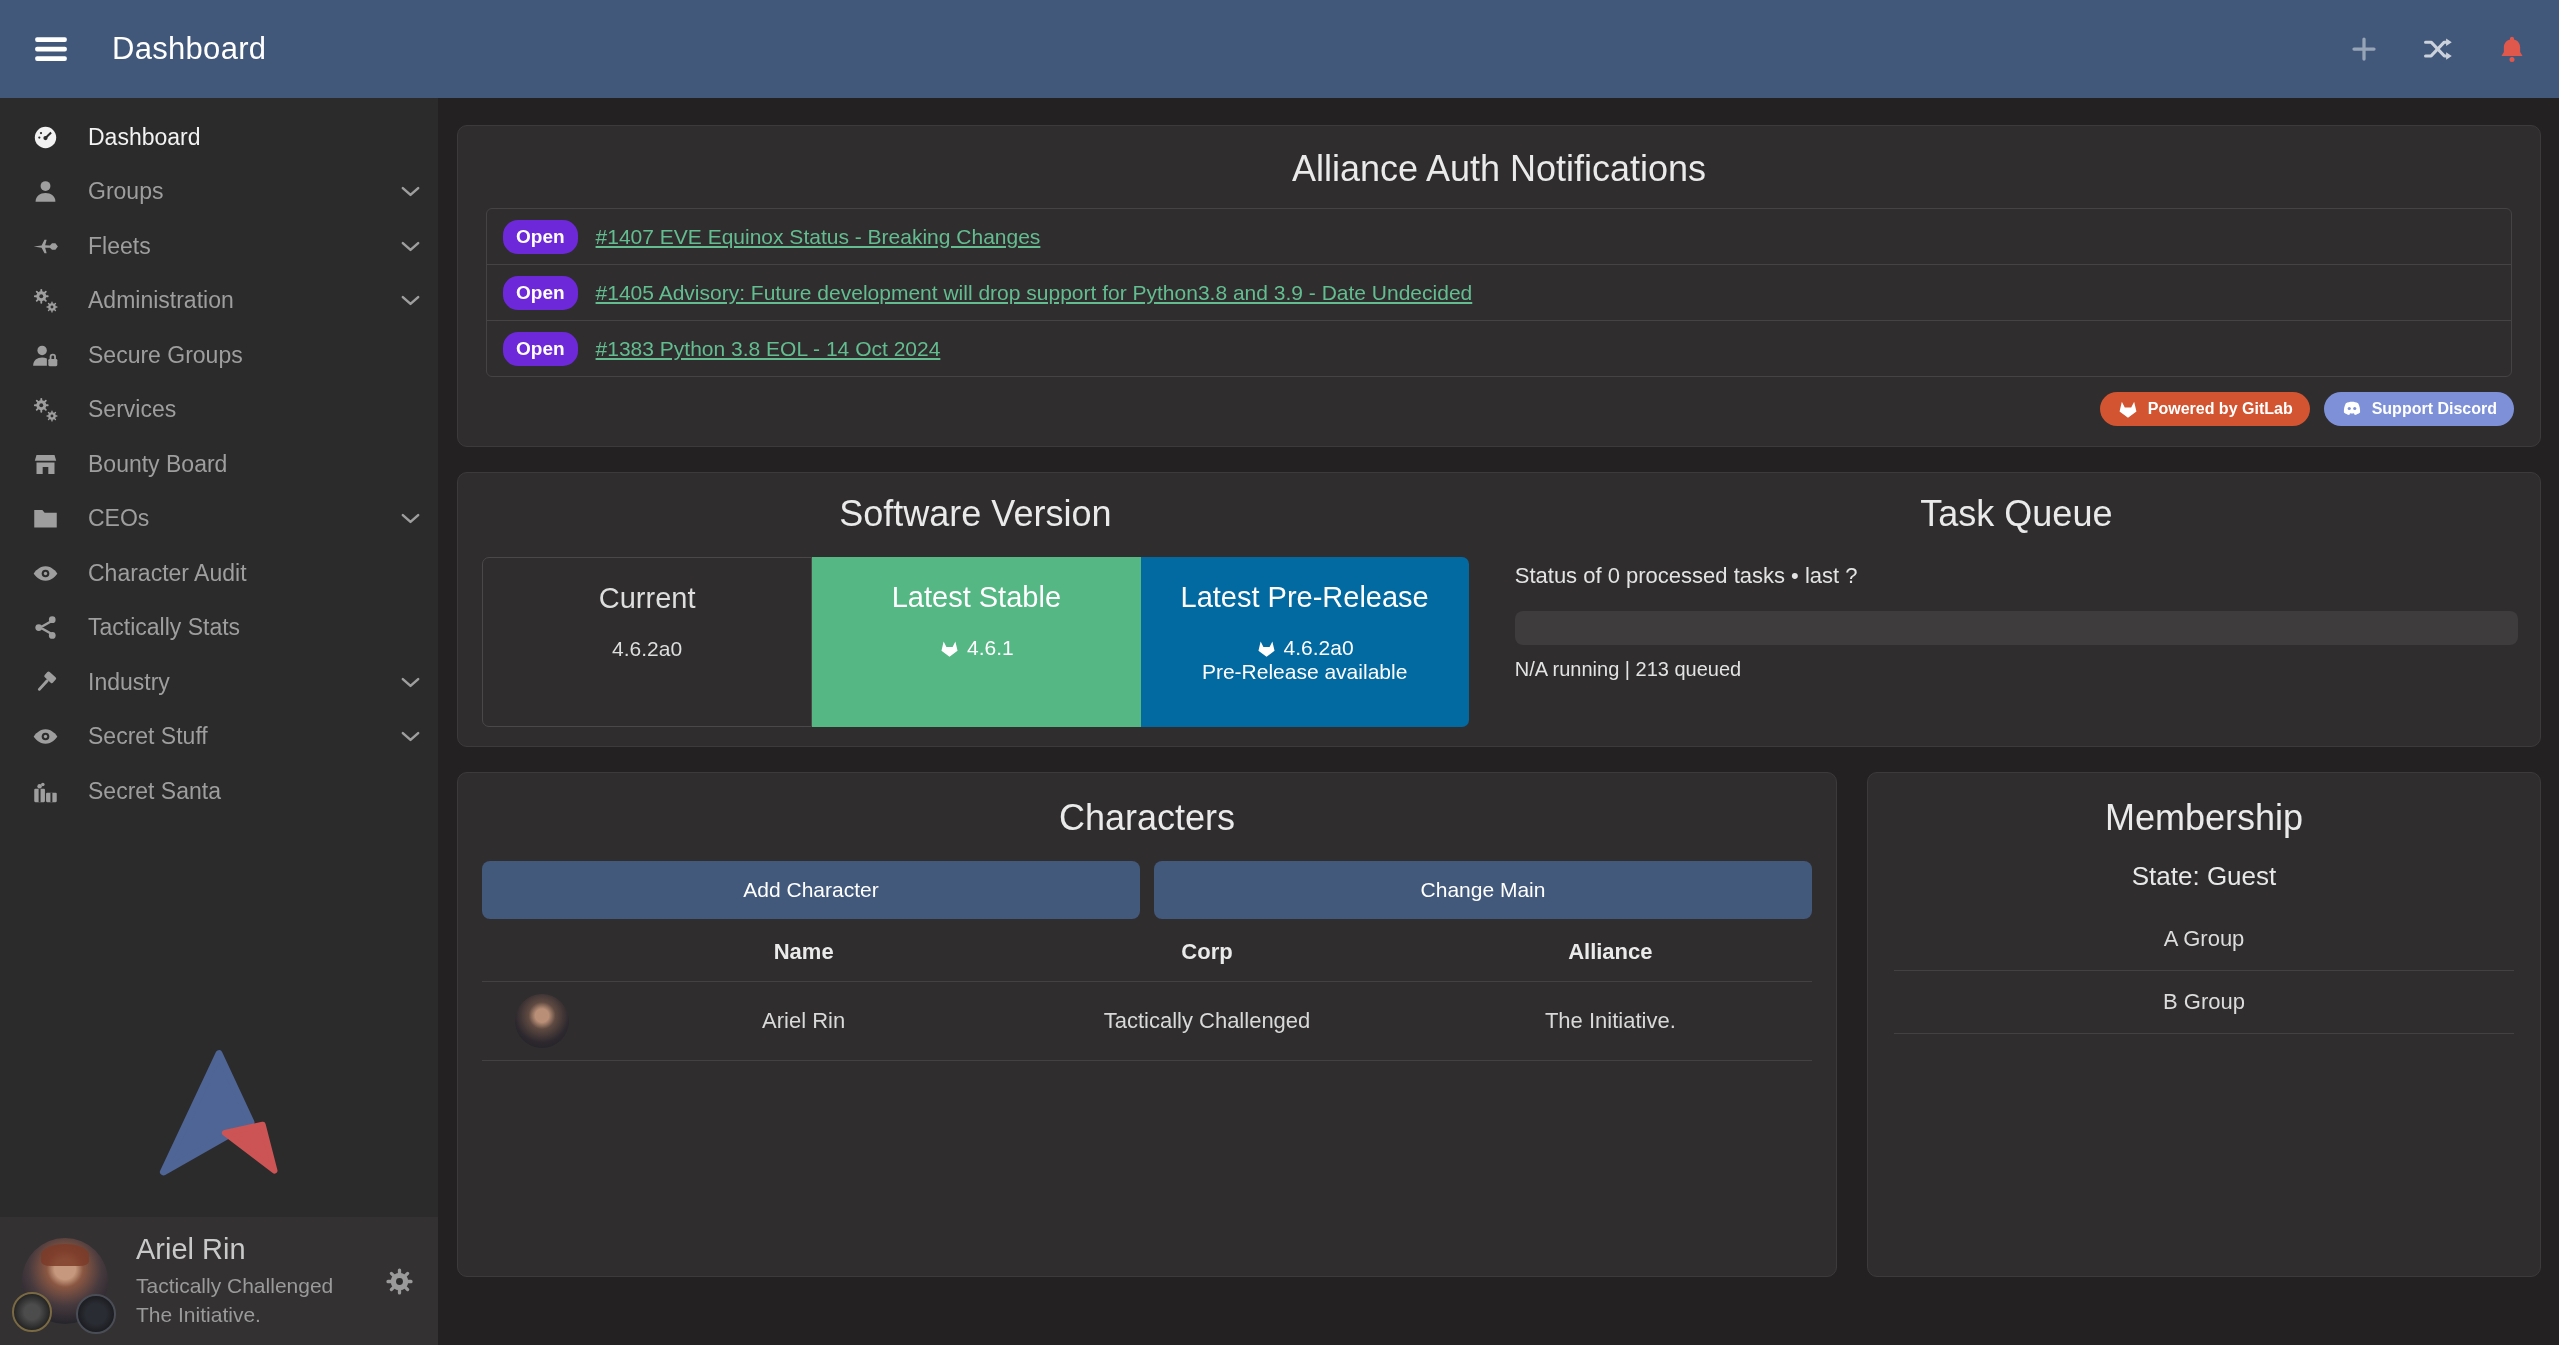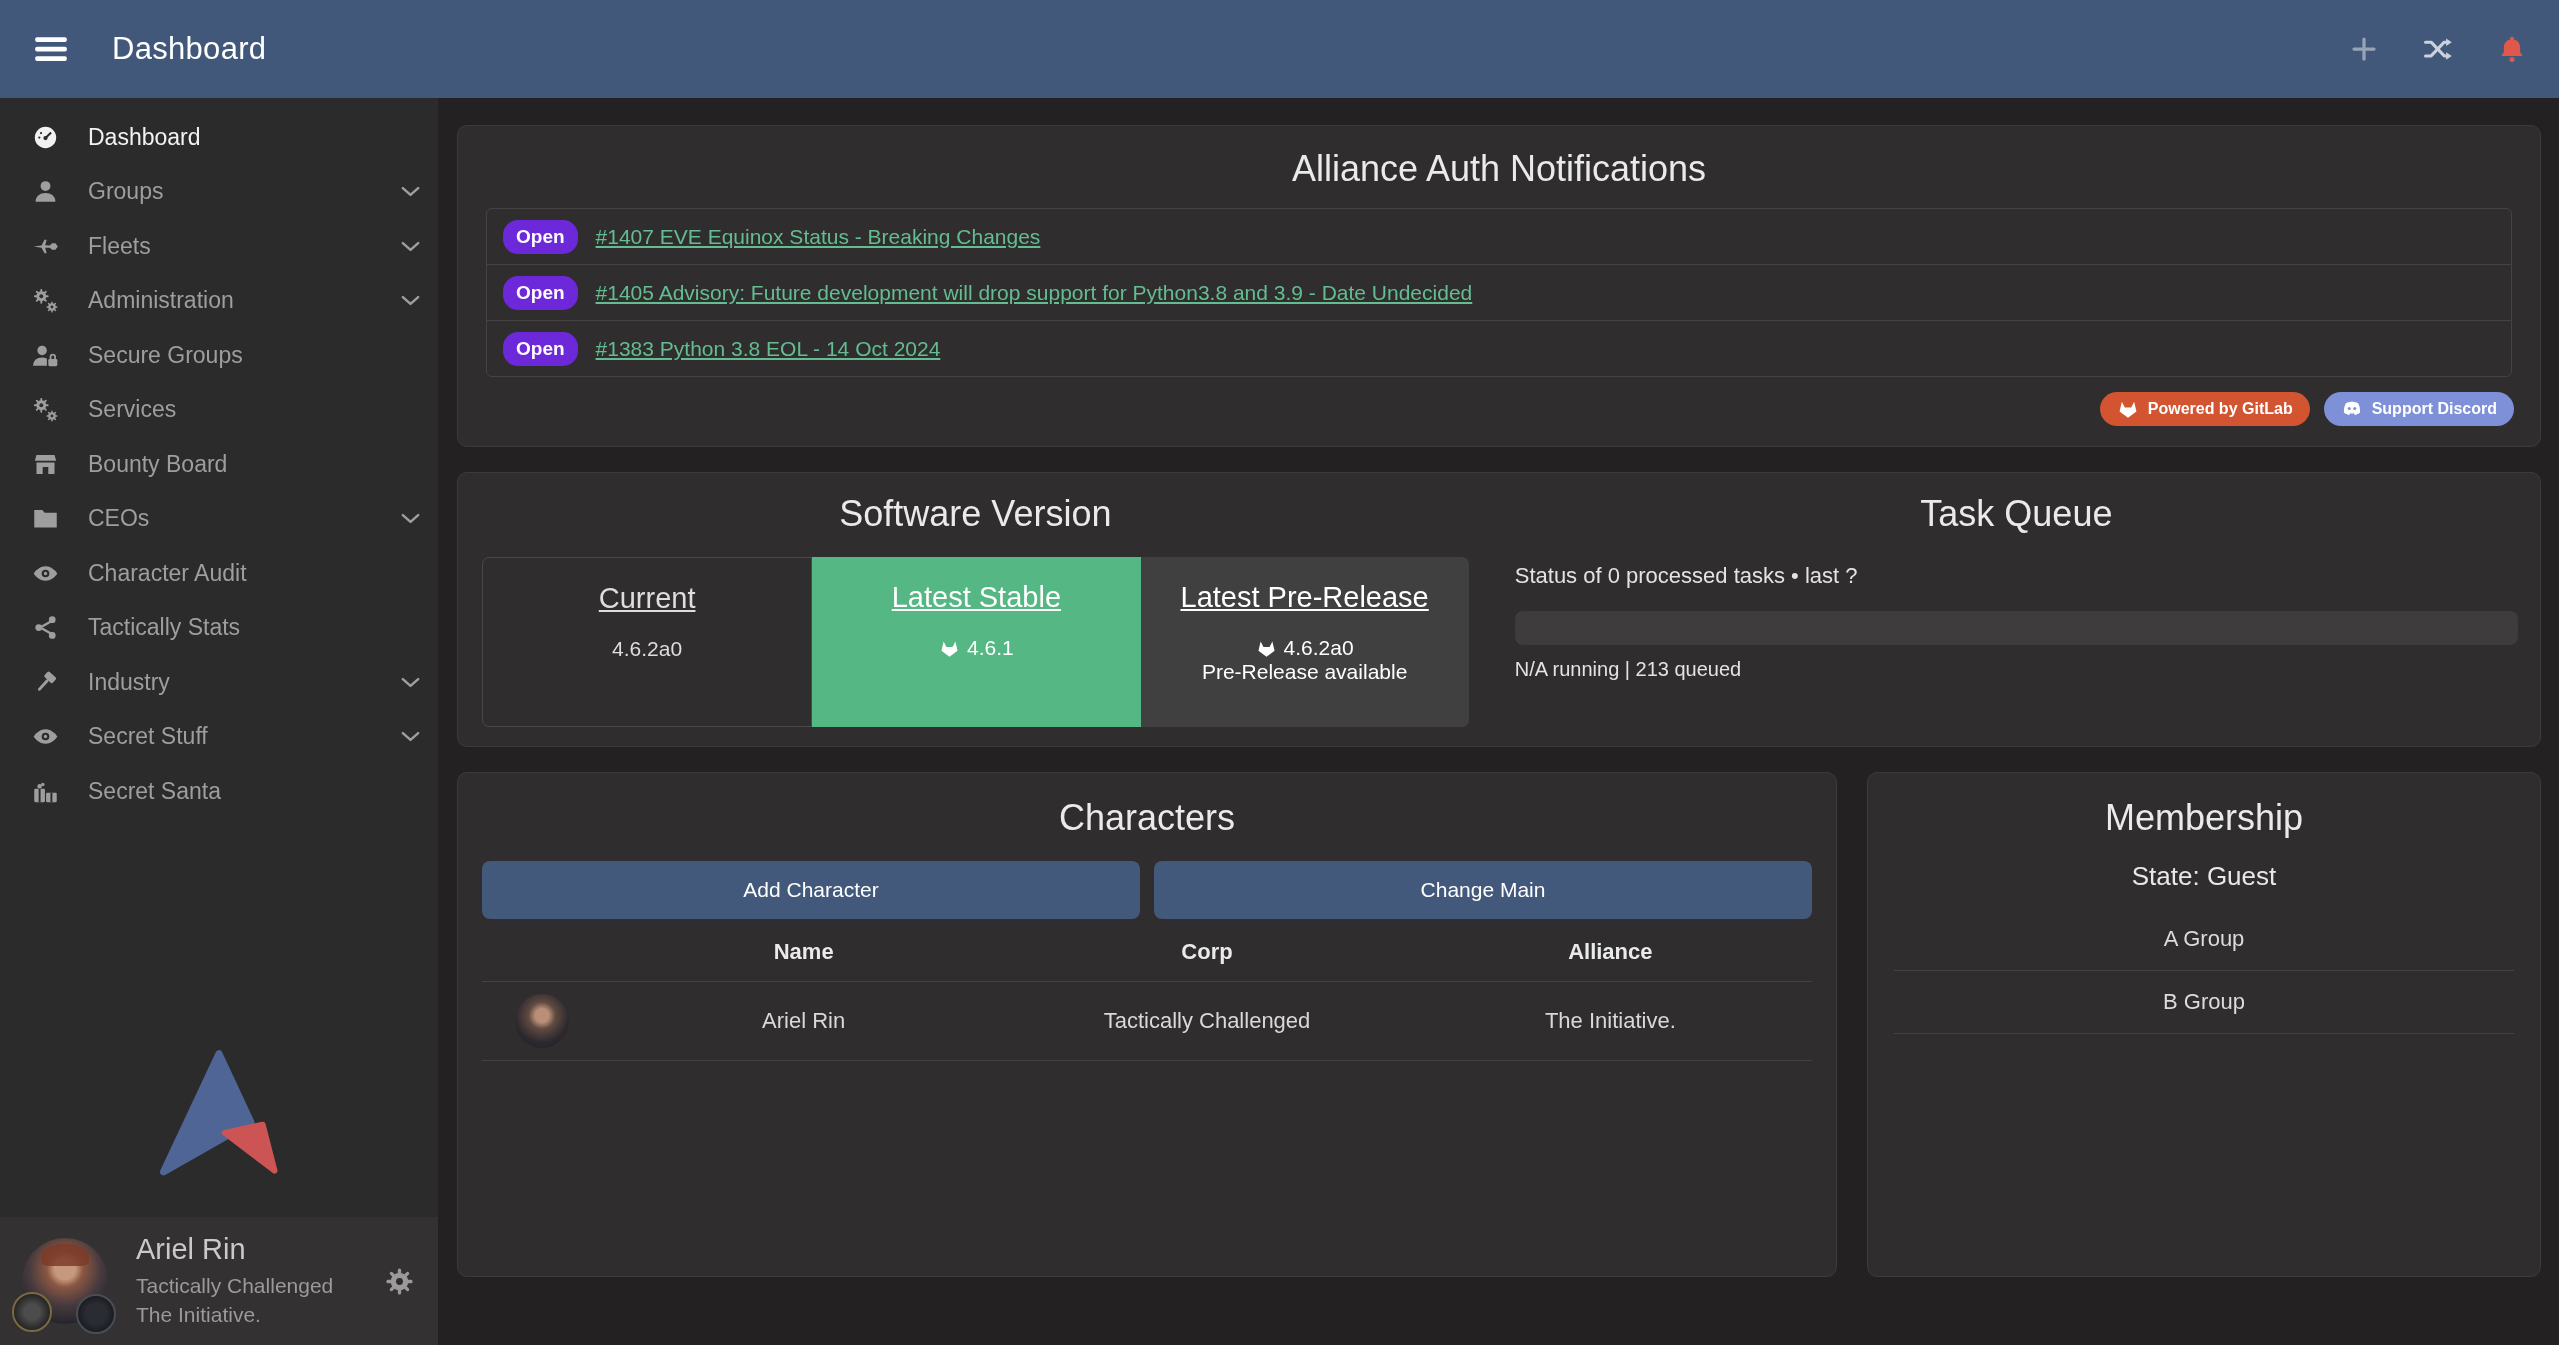--- a/index.html
+++ b/index.html
@@ -62,22 +62,22 @@
   .pill .pic{width:22px;height:22px;color:#fff;}
 
   
   .split-card{height:275px;margin-bottom:25px;display:flex;padding:20px 0;}
   .sv-half{width:49.7%;box-sizing:border-box;padding:0 24px;}
   .tq-half{flex:1;box-sizing:border-box;padding:0 22px;}
   .ver-group{display:flex;margin-top:22px;height:170px;}
   .ver-box{flex:1;text-align:center;color:#fff;box-sizing:border-box;}
   .ver-box.outline{border:1px solid #4a4849;border-radius:7px 0 0 7px;color:#dedede;}
   .ver-box.green{background:#55b783;}
-  .ver-box.blue{background:#404040;border-radius:0 7px 7px 0;}
-  .vlabel{font-size:29px;padding-top:24px;text-decoration:underline;}
+  .ver-box.blue{background:#0369a1;border-radius:0 7px 7px 0;}
+  .vlabel{font-size:29px;padding-top:24px;}
   .vval{font-size:21px;margin-top:22px;display:flex;justify-content:center;align-items:center;gap:7px;}
   .gl-ic{width:21px;height:21px;color:#fff;}
   .vnote{font-size:21px;}
   .tq-status{color:#e3e3e3;font-size:22px;margin-top:28px;}
   .progress{height:34px;background:#3e3c3d;border-radius:8px;margin-top:22px;}
   .tq-queue{color:#e3e3e3;font-size:20px;margin-top:13px;}
 
   
   .row3{display:flex;gap:30px;}
   .chars-card{width:1380px;height:505px;padding:24px;flex:none;}

